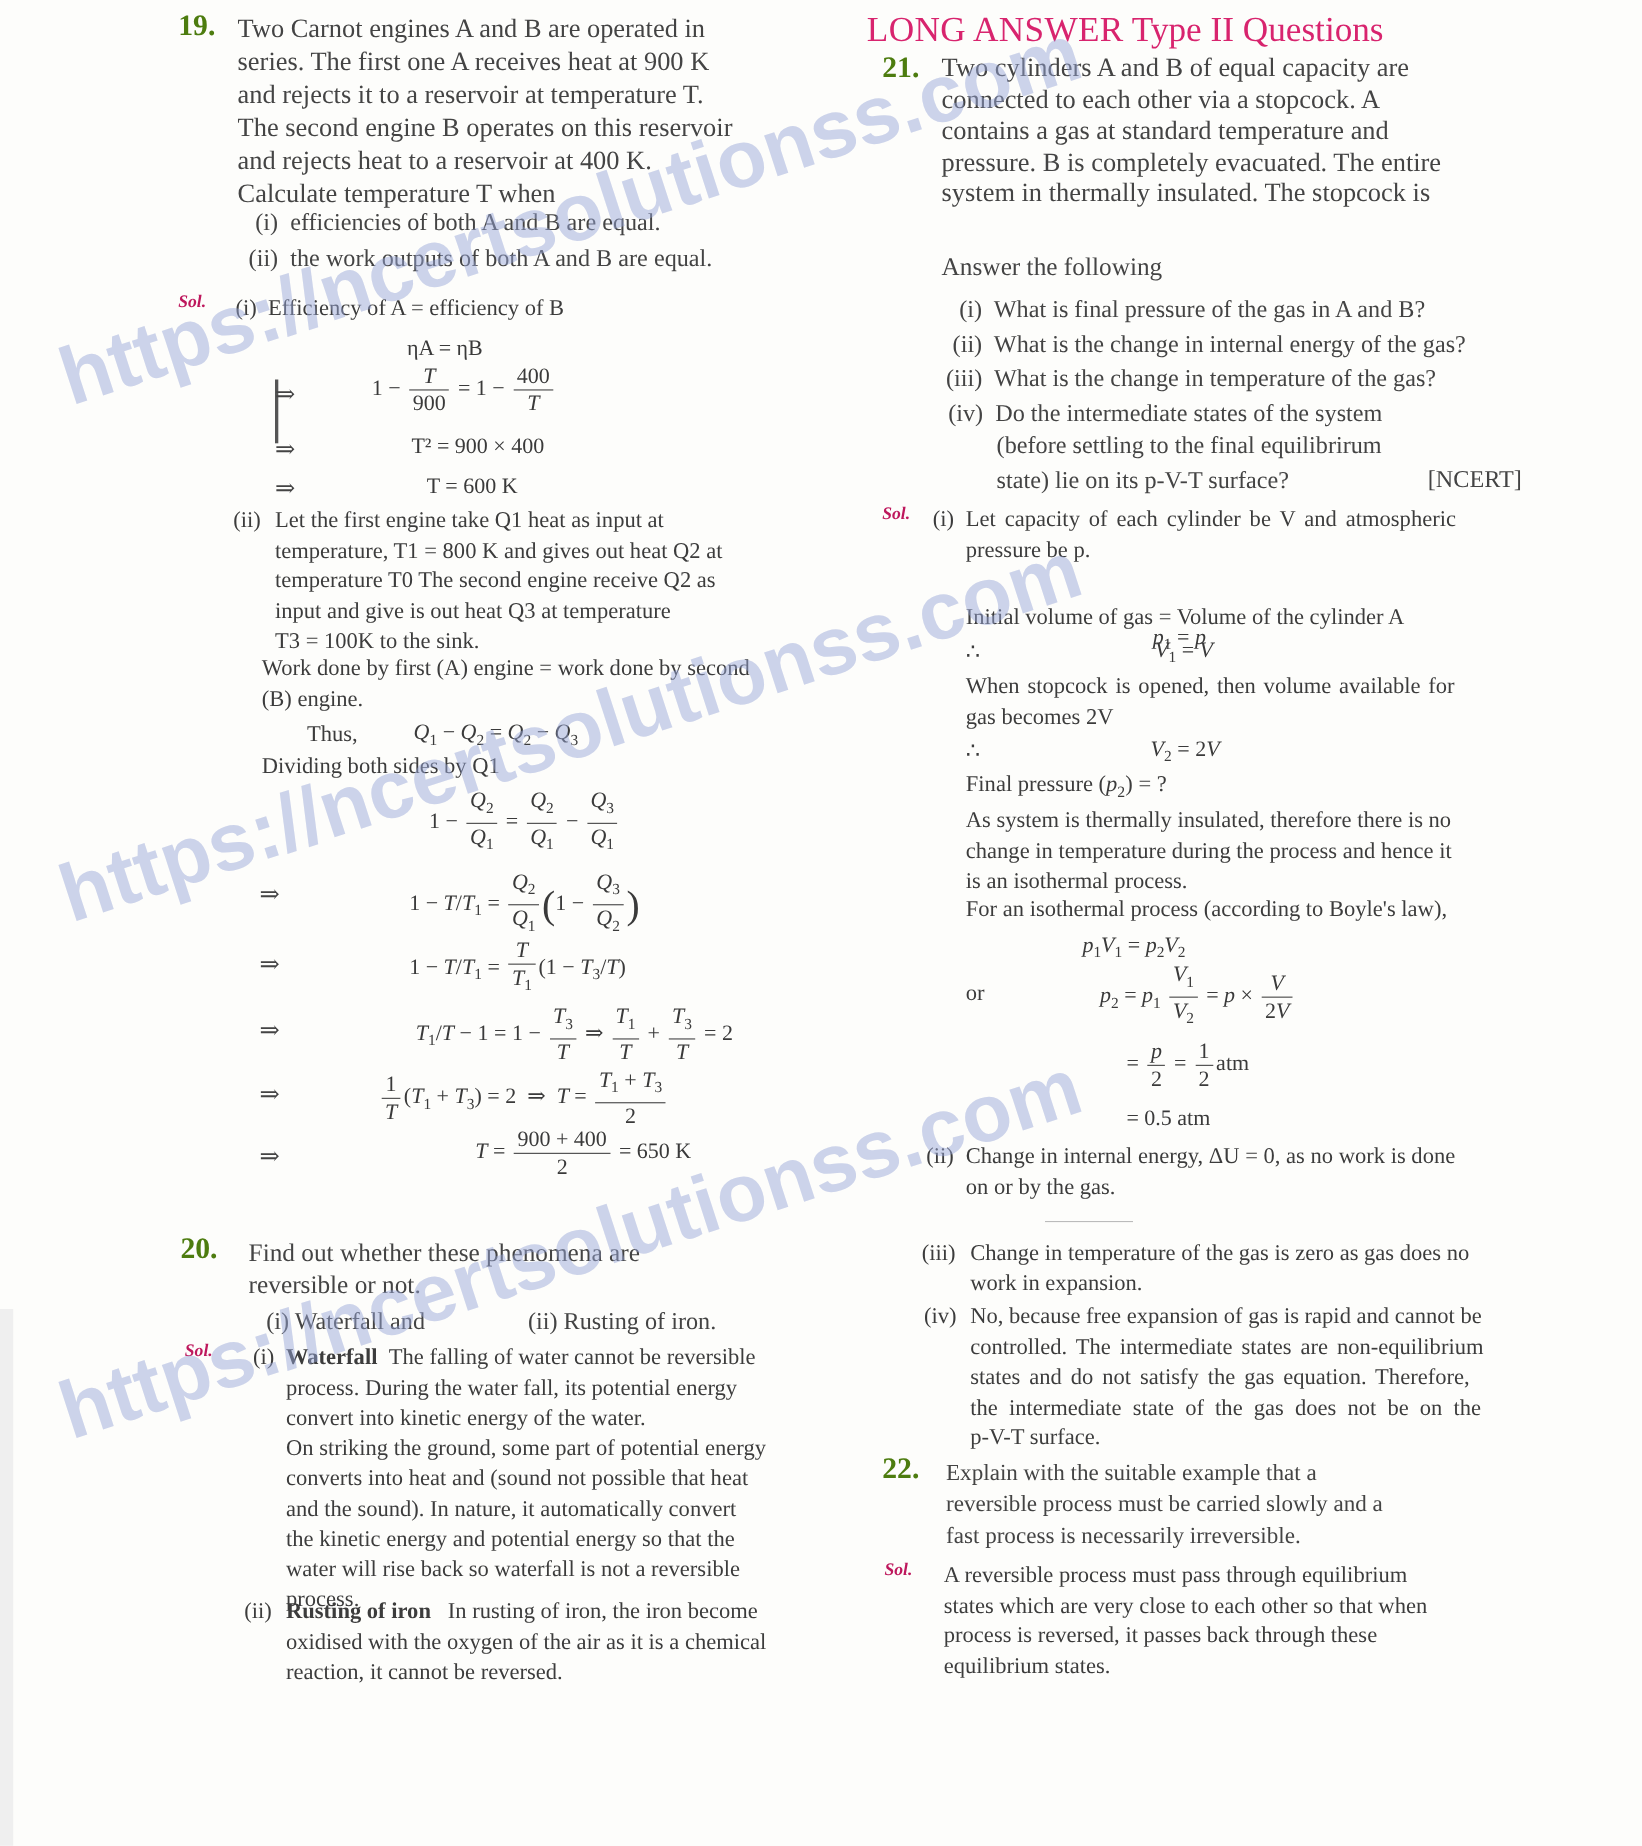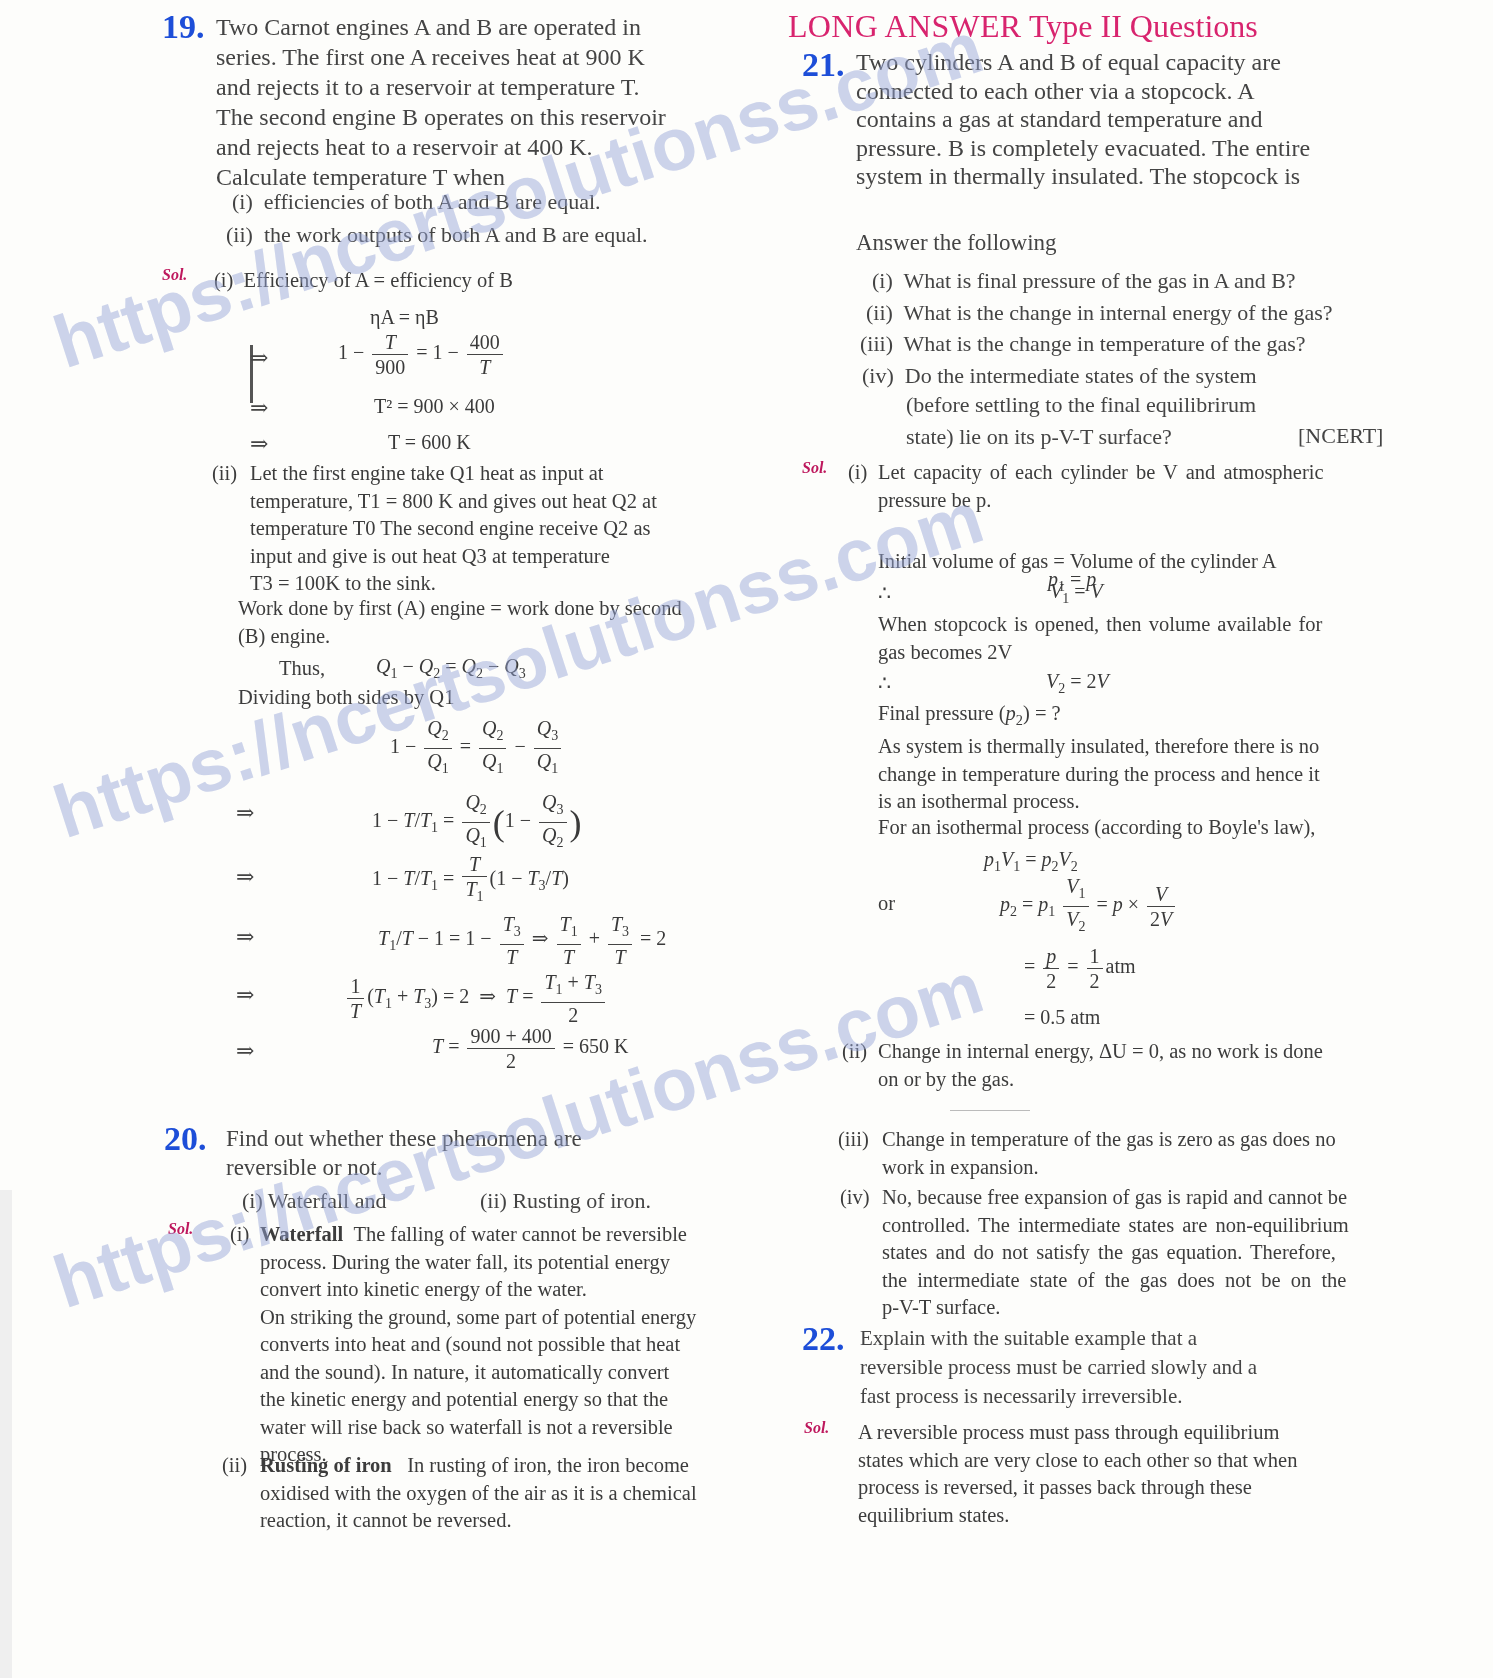--- a/index.html
+++ b/index.html
@@ -4,21 +4,21 @@
 <style>
   html, body { margin:0; padding:0; }
   body {
     width:1493px; height:1678px; position:relative; overflow:hidden;
     background:#fdfdfb;
     font-family:"Liberation Serif","DejaVu Serif",serif;
     color:#3a3a3a;
   }
   .leftstrip { position:absolute; left:0; top:1190px; width:12px; height:488px; background:#efefef; }
   .abs { position:absolute; white-space:nowrap; }
-  .qnum { color:#1d4ed8; font-weight:bold; font-size:34px; }
+  .qnum { color:#4d7c0f; font-weight:bold; font-size:27px; }
   .qtext { font-size:24px; line-height:30px; color:#444; }
   .body { font-size:20.5px; line-height:27.5px; color:#3c3c3c; }
   .sol { font-style:italic; font-weight:bold; font-size:16px; color:#be185d; }
   .math { font-size:20px; color:#3a3a3a; }
   i { font-style:italic; }
   b { font-weight:bold; }
   .frac { display:inline-block; vertical-align:middle; text-align:center; margin:0 3px; }
   .frac .n { display:block; border-bottom:1.3px solid #444; padding:0 3px; line-height:24px; }
   .frac .d { display:block; line-height:24px; padding:0 3px; }
   .heading { color:#d8246e; font-size:32px; }

